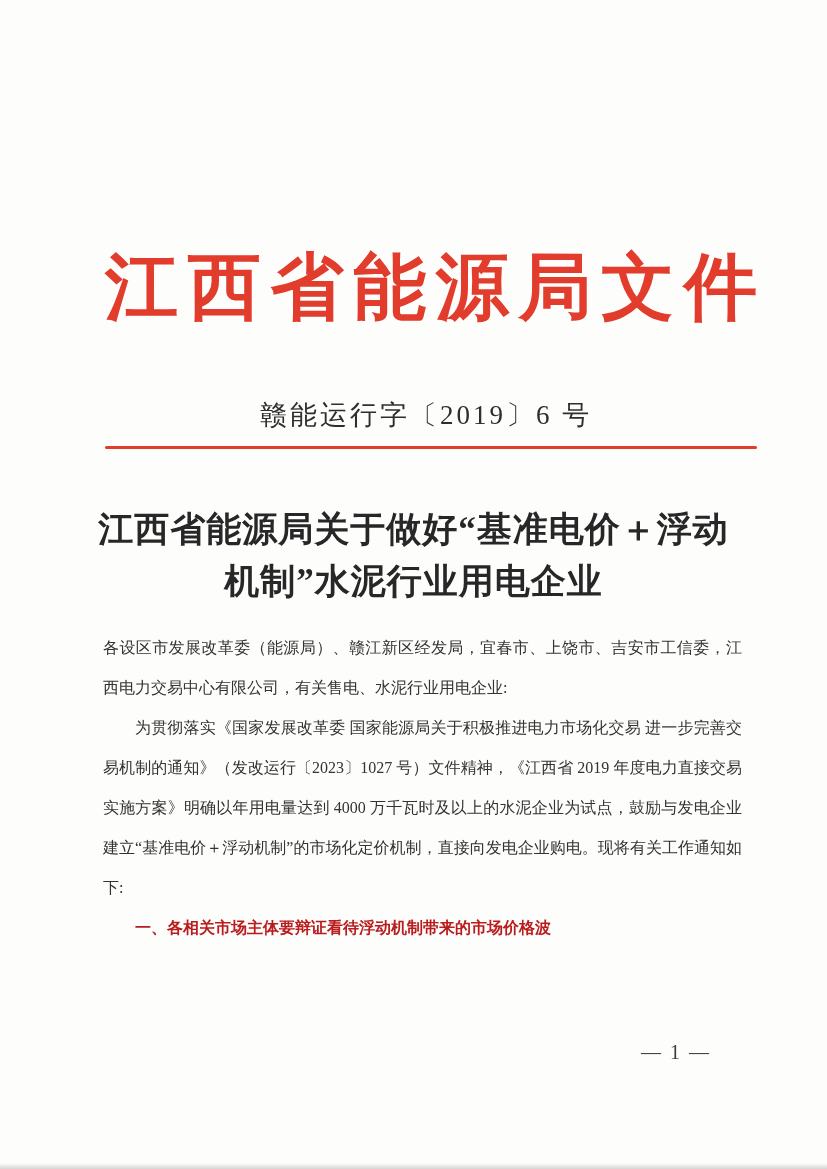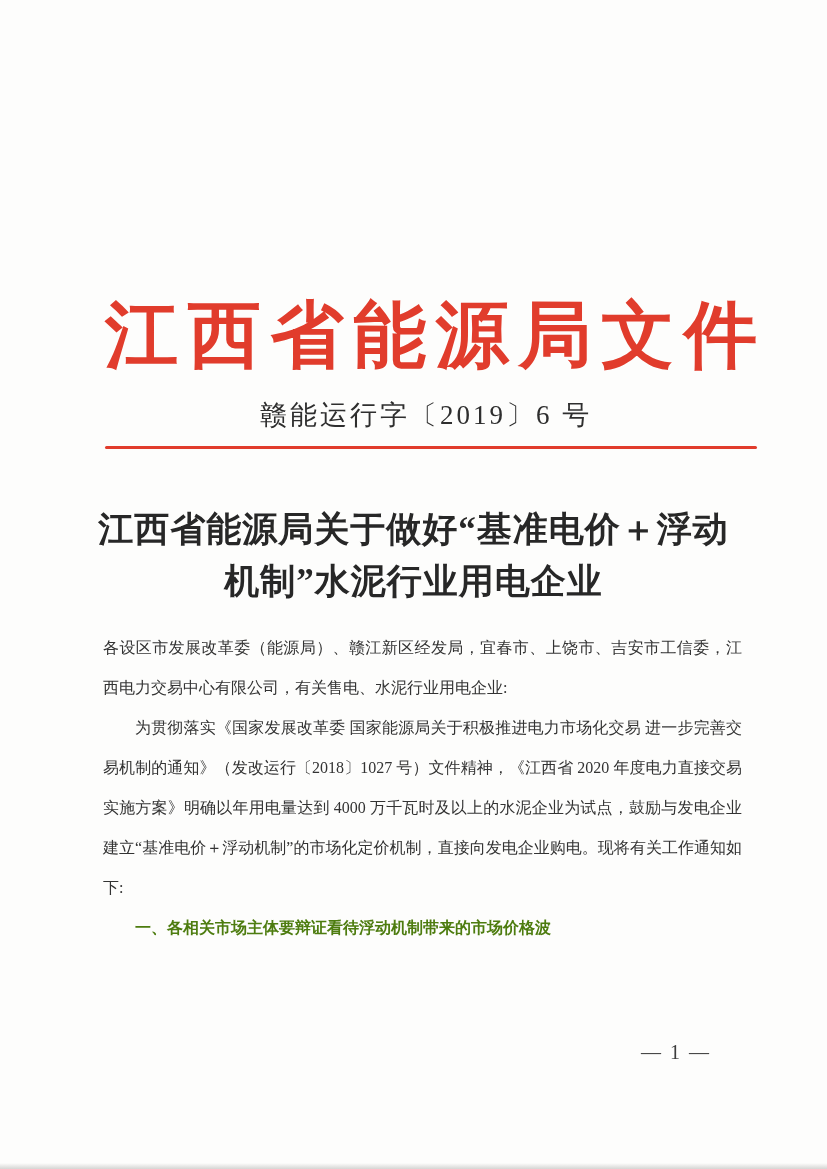--- a/index.html
+++ b/index.html
@@ -20,22 +20,21 @@
     width: 652px;
     height: 86px;
     font-size: 73px;
     line-height: 86px;
     font-weight: bold;
     color: #e13c2c;
     white-space: nowrap;
     text-align: justify;
     text-align-last: justify;
     letter-spacing: 0;
-    font-family: Liberation Sans, sans-serif;
-    margin-top: 42px;
+    font-family: Liberation Mono, monospace;
   }
   .doc-number {
     position: absolute;
     top: 398px;
     left: 0;
     width: 100%;
     padding-left: 25px;
     text-align: center;
     font-size: 27px;
     line-height: 34px;
@@ -69,21 +68,21 @@
     top: 628px;
     left: 103px;
     width: 639px;
     font-size: 16px;
     line-height: 40px;
     color: #333333;
     text-align: justify;
   }
   .body-block p { margin: 0; }
   .p-indent { text-indent: 2em; }
-  .p-bold { font-weight: bold; color: #4d7c0f; }
+  .p-bold { font-weight: bold; color: #b91c1c; }
   .page-number {
     position: absolute;
     top: 1040px;
     left: 641px;
     font-size: 20px;
     line-height: 24px;
     letter-spacing: 2px;
     color: #3c3c3c;
     white-space: nowrap;
   }
@@ -107,21 +106,21 @@
 
   <div class="red-line"></div>
 
   <div class="doc-title">
     <div>江西省能源局关于做好“基准电价＋浮动</div>
     <div>机制”水泥行业用电企业</div>
   </div>
 
   <div class="body-block">
     <p>各设区市发展改革委（能源局）、赣江新区经发局，宜春市、上饶市、吉安市工信委，江西电力交易中心有限公司，有关售电、水泥行业用电企业:</p>
-    <p class="p-indent">为贯彻落实《国家发展改革委 国家能源局关于积极推进电力市场化交易 进一步完善交易机制的通知》（发改运行〔2018〕1027 号）文件精神，《江西省 2020 年度电力直接交易实施方案》明确以年用电量达到 4000 万千瓦时及以上的水泥企业为试点，鼓励与发电企业建立“基准电价＋浮动机制”的市场化定价机制，直接向发电企业购电。现将有关工作通知如下:</p>
+    <p class="p-indent">为贯彻落实《国家发展改革委 国家能源局关于积极推进电力市场化交易 进一步完善交易机制的通知》（发改运行〔2023〕1027 号）文件精神，《江西省 2019 年度电力直接交易实施方案》明确以年用电量达到 4000 万千瓦时及以上的水泥企业为试点，鼓励与发电企业建立“基准电价＋浮动机制”的市场化定价机制，直接向发电企业购电。现将有关工作通知如下:</p>
     <p class="p-indent p-bold">一、各相关市场主体要辩证看待浮动机制带来的市场价格波</p>
   </div>
 
   <div class="page-number">— 1 —</div>
 
   <div class="scan-edge"></div>
 
 </div>
 
 </body></html>

